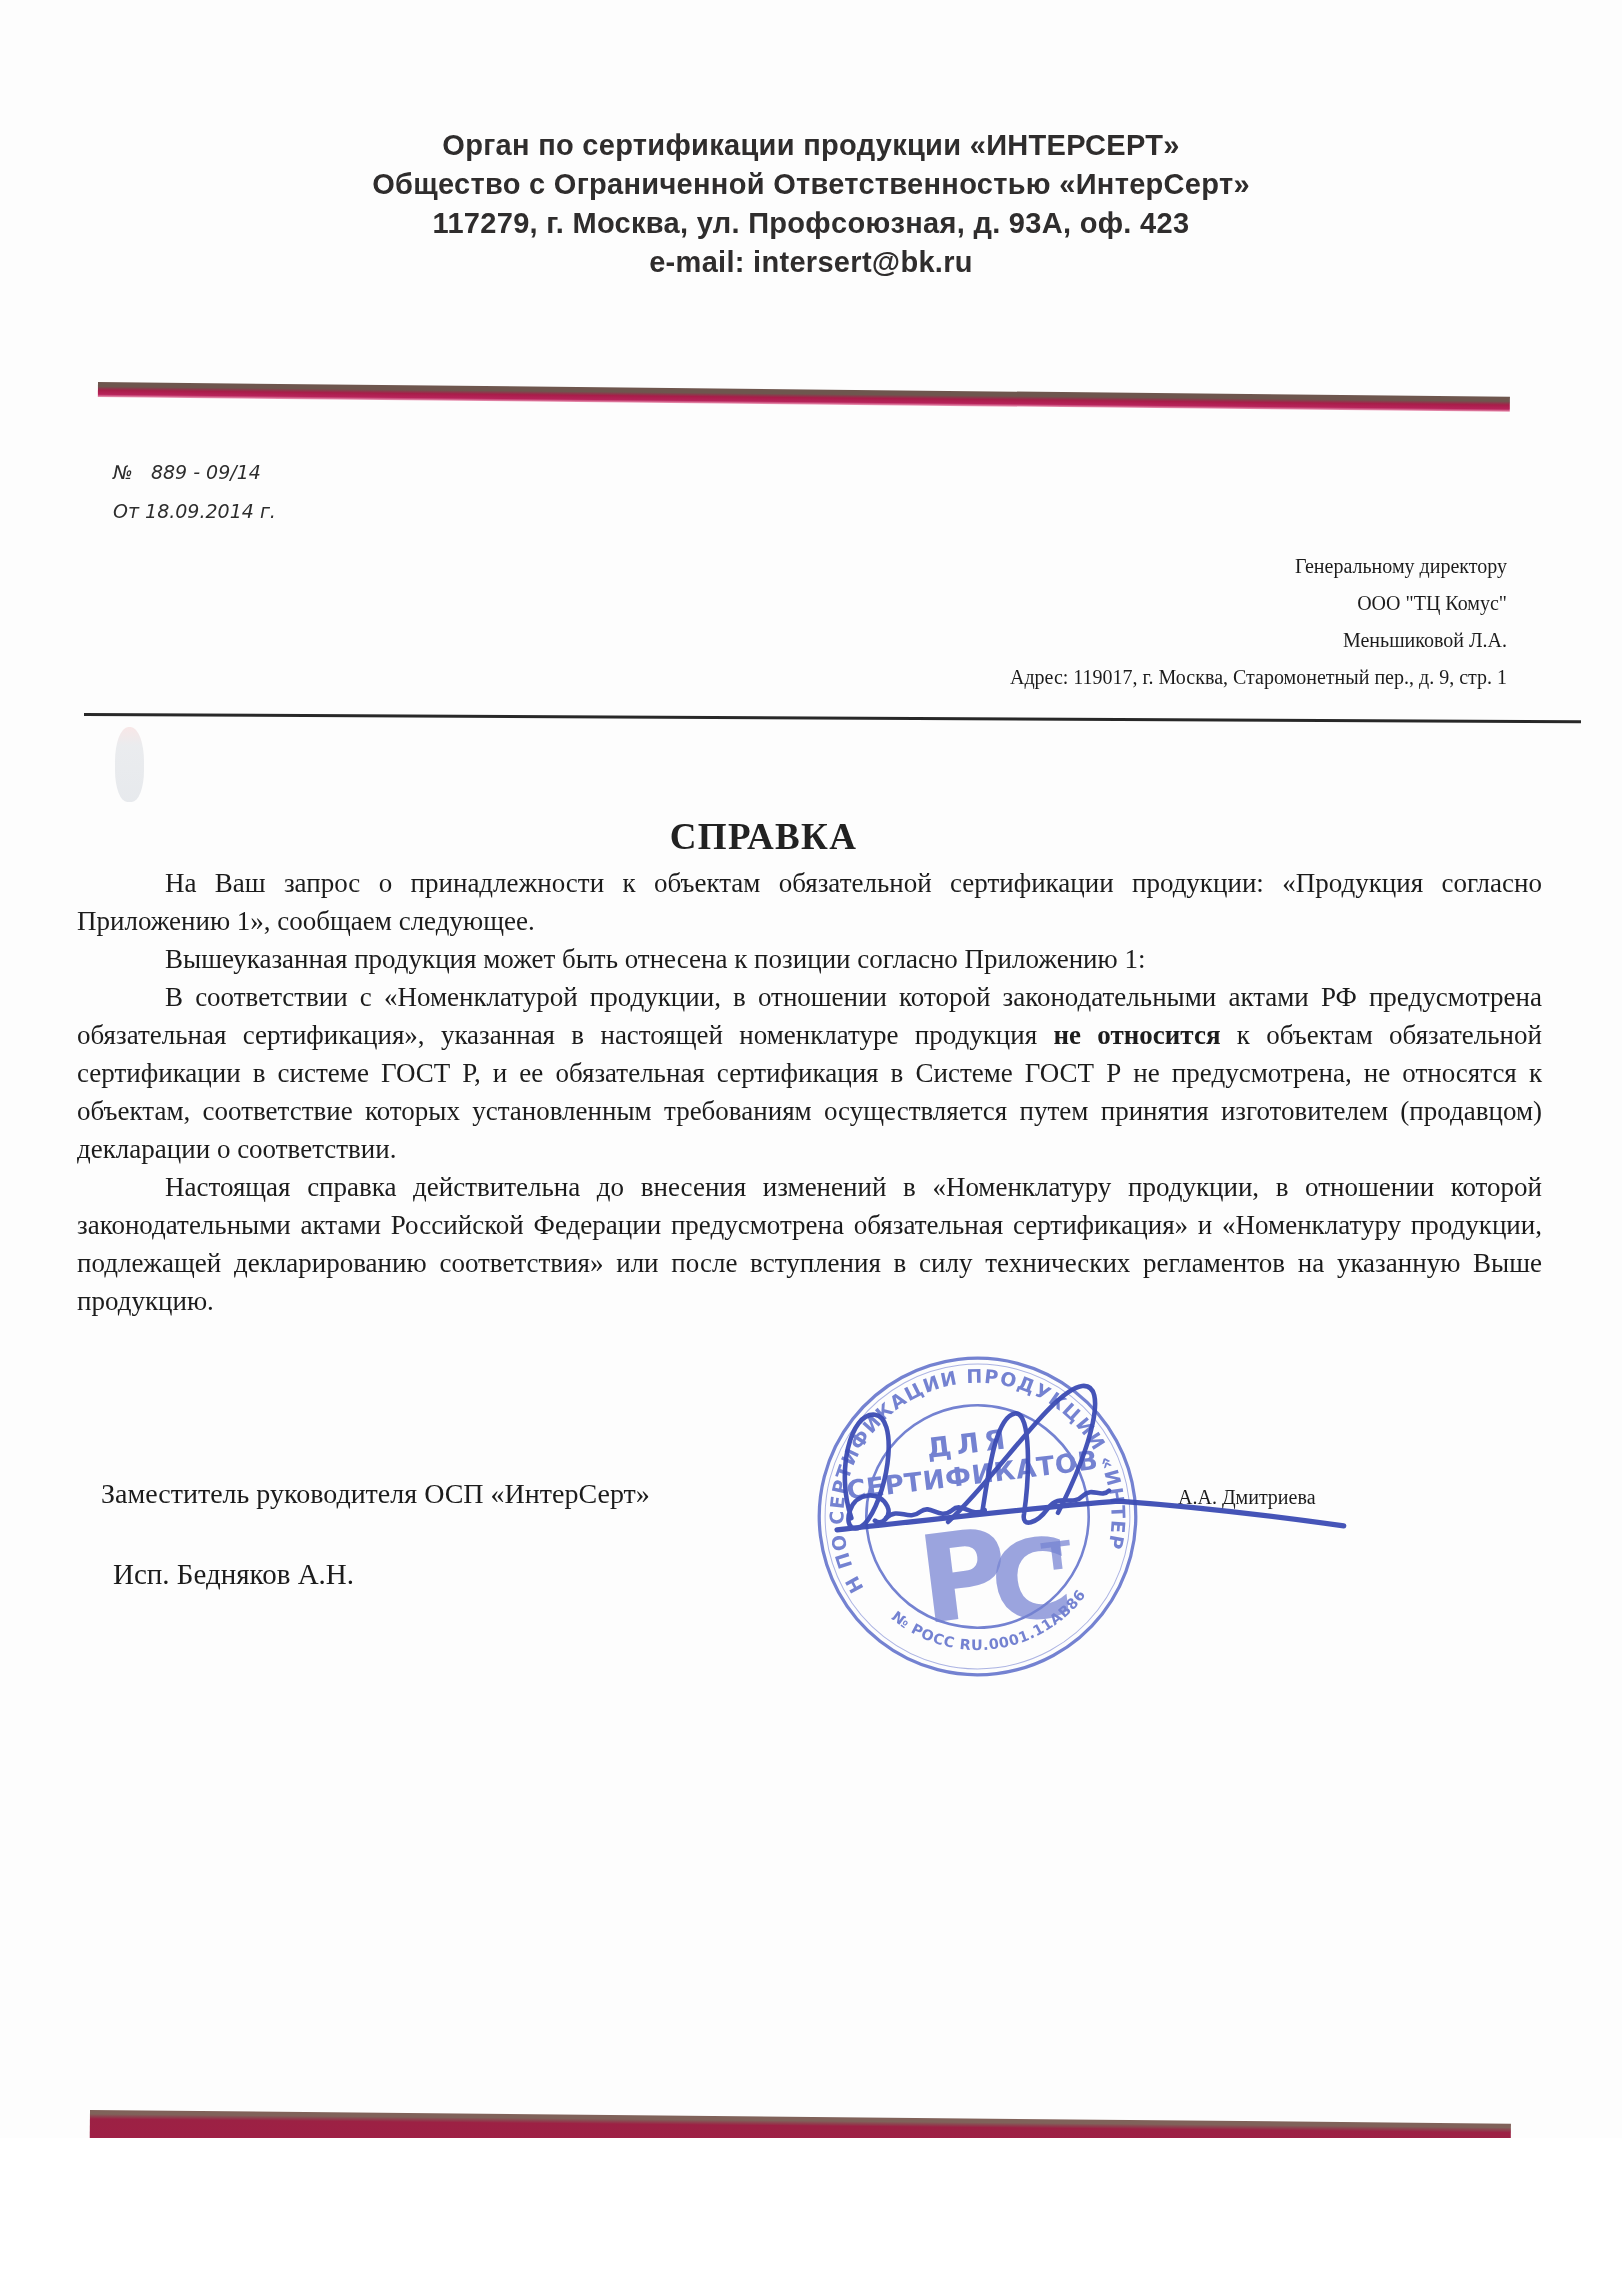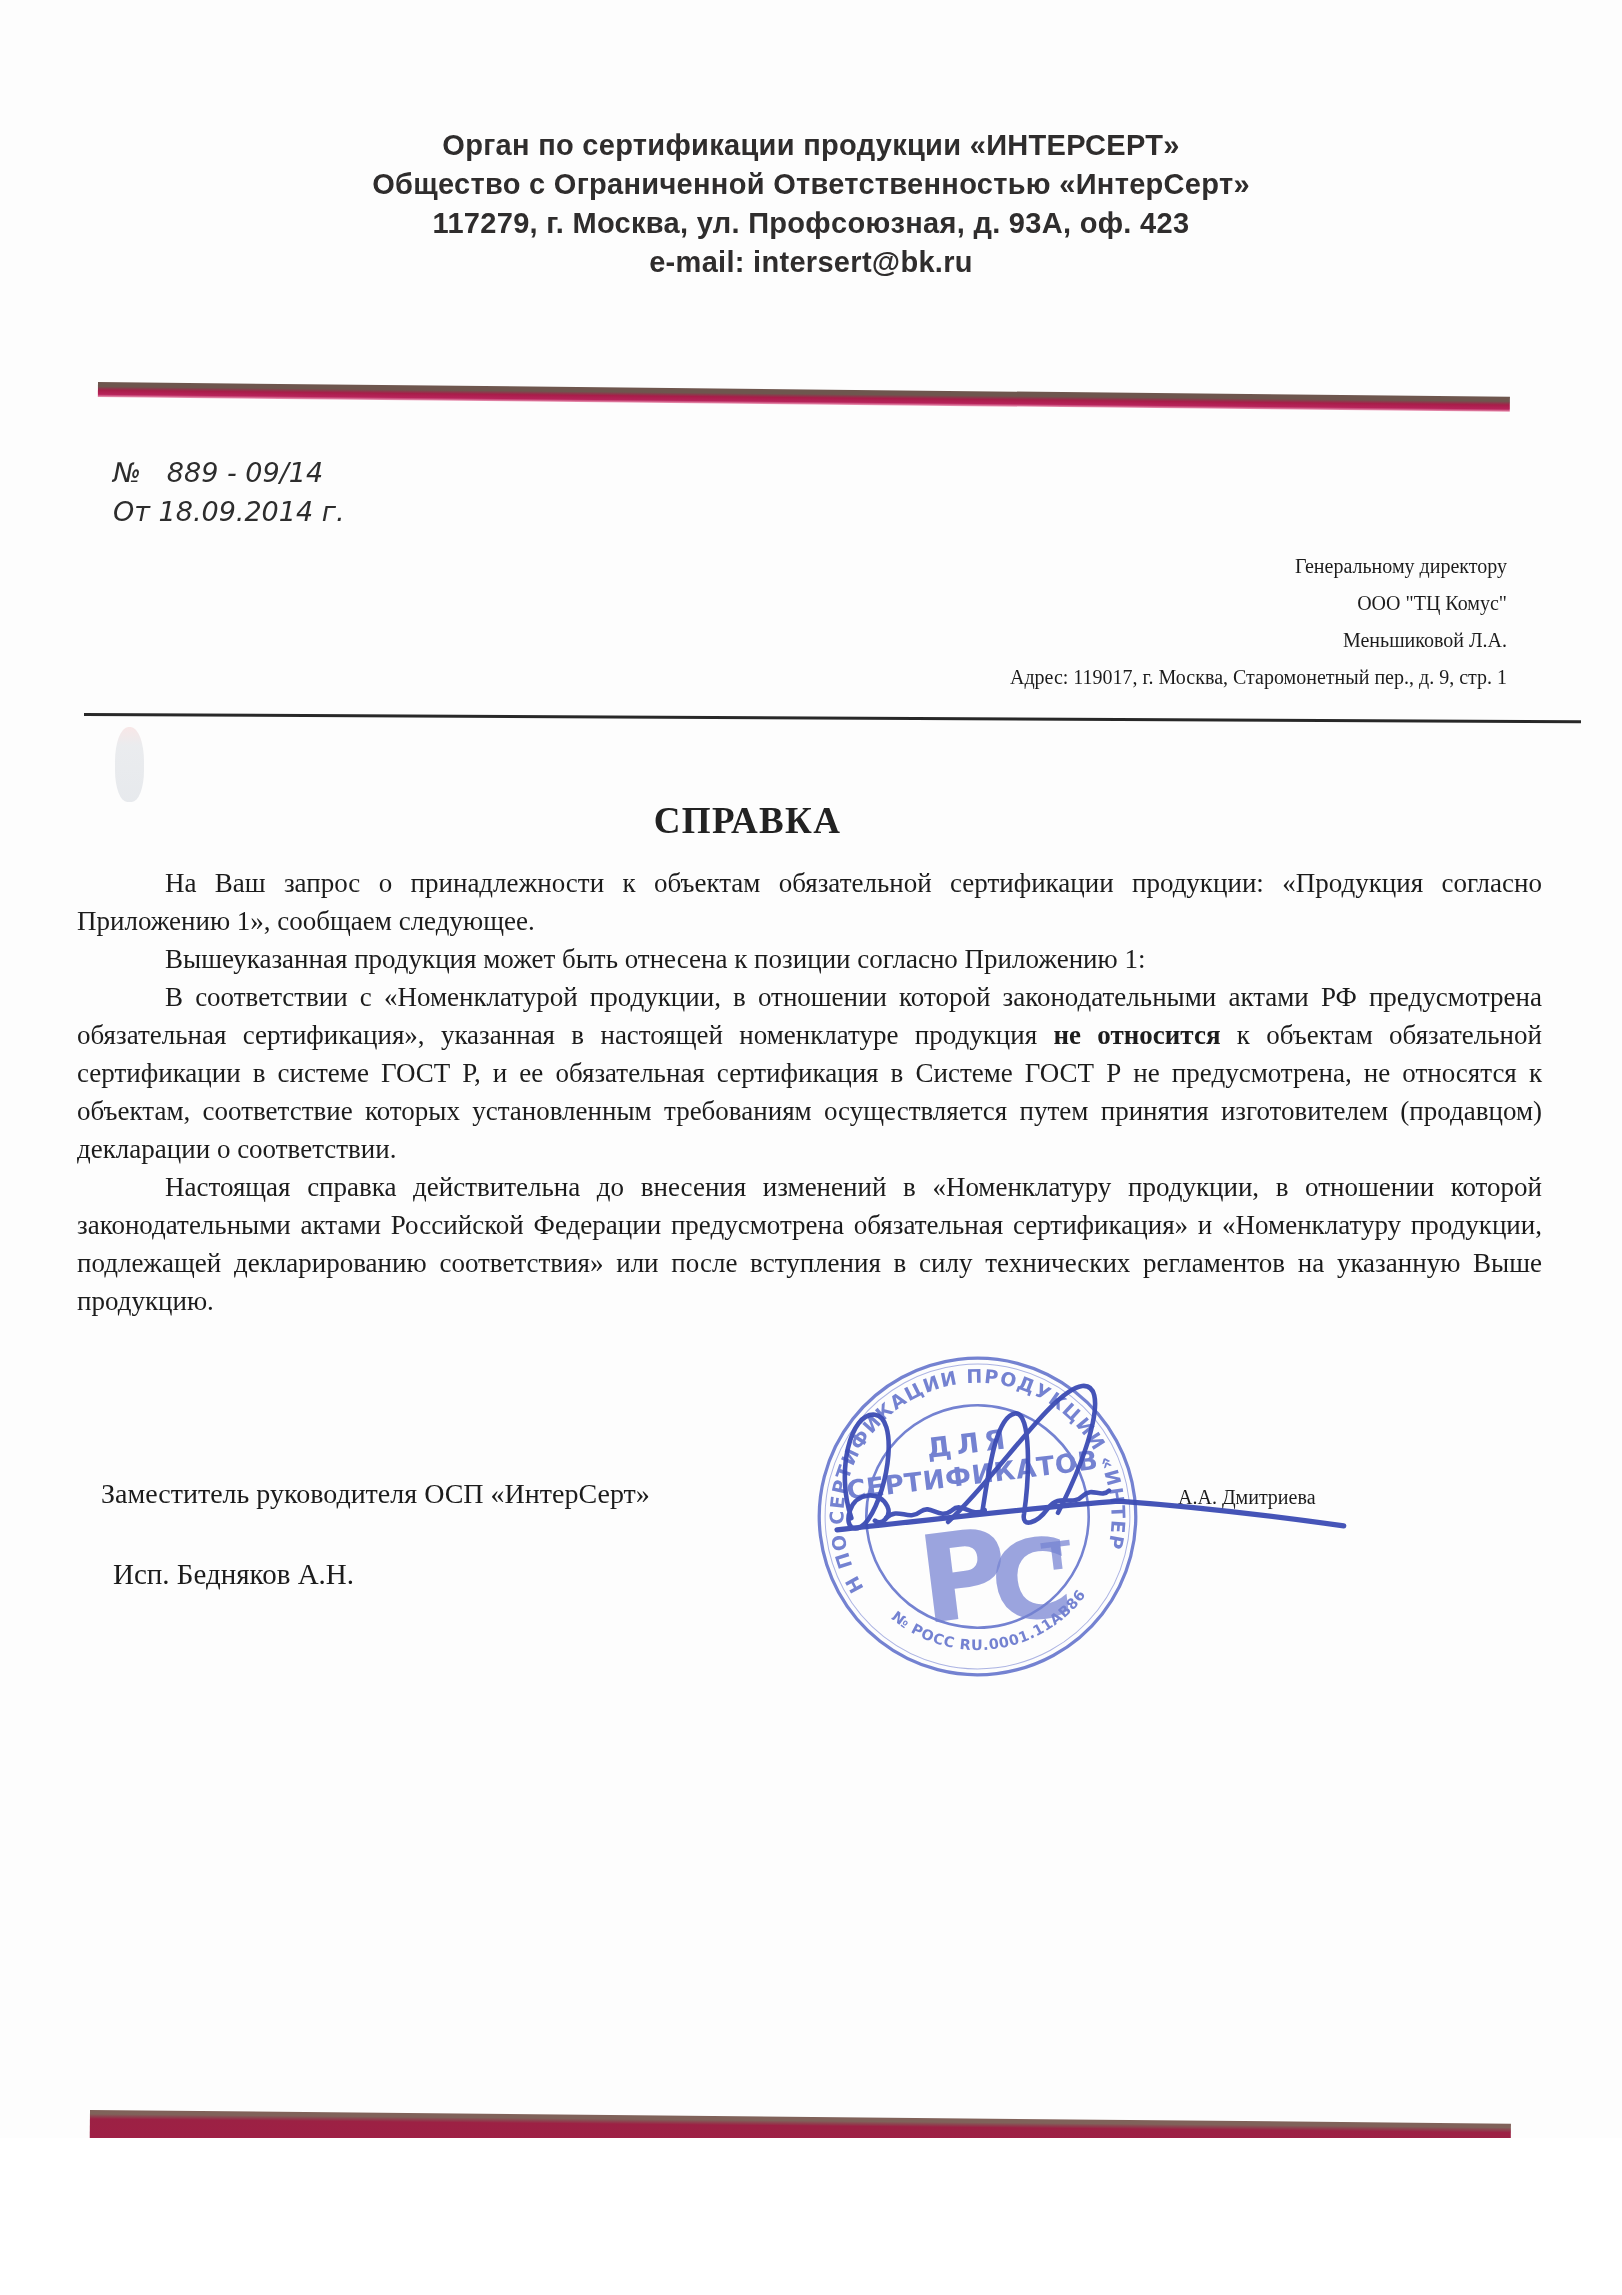--- a/index.html
+++ b/index.html
@@ -26,21 +26,21 @@
   }
   .bottom-bar{
     left:90px; top:2110px; width:1421px; height:56px;
     background:linear-gradient(180deg,#80625a 0%,#80625a 7%,#9c2144 16%,#a01f46 70%,#ae2a52 88%,#e794b1 100%);
     transform:rotate(0.55deg); transform-origin:left top;
   }
   
   .ref{
     position:absolute; left:113px; top:453px;
     font-family:"DejaVu Sans","Liberation Sans",sans-serif;
-    font-style:italic; font-size:27px; line-height:39px; color:#2d2d2d;
+    font-style:italic; font-size:19px; line-height:39px; color:#2d2d2d;
   }
   .ref div{white-space:pre;}
   
   .recipient{
     position:absolute; left:589px; right:115px; top:548px;
     text-align:right; font-size:20px; line-height:37px; color:#1c1c1c;
   }
   
   .sep-line{
     position:absolute; left:84px; top:713px; width:1497px; height:3.3px;
@@ -48,21 +48,21 @@
   }
   
   .smudge{
     position:absolute; left:115px; top:727px; width:29px; height:75px;
     background:linear-gradient(180deg,#f7e3e3 0%,#e7e9ec 25%,#e3e6ea 100%);
     border-radius:46% 46% 42% 42%; opacity:0.85;
   }
   
   .doc-title{
     position:absolute; top:799px; left:0; width:1495px;
-    text-align:center; margin:0;
+    text-align:center; margin:16px;
     font-size:37px; font-weight:700; letter-spacing:1.3px; color:#222;
   }
   
   .body-text{
     position:absolute; left:77px; top:864px; width:1465px;
     font-size:27px; line-height:38px; text-align:justify; color:#1c1c1c;
   }
   .body-text p{margin:0; text-indent:88px;}
   .body-text .bold{font-weight:700;}
   

